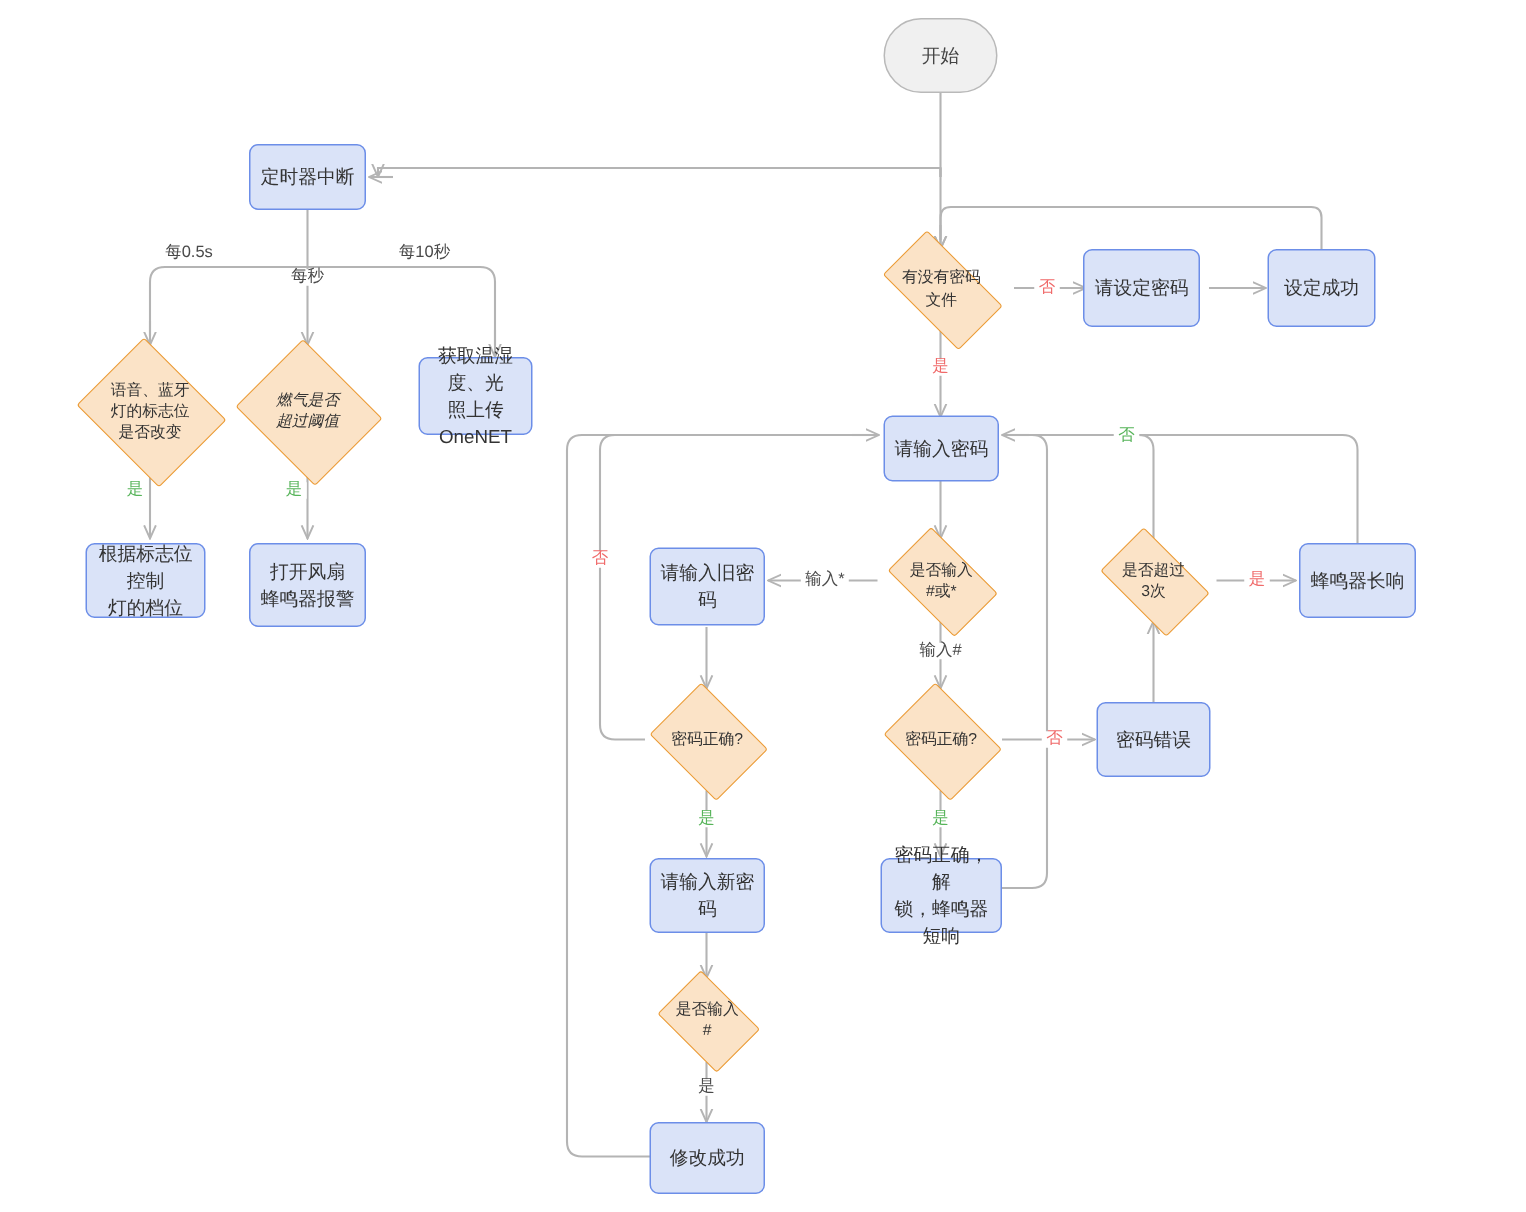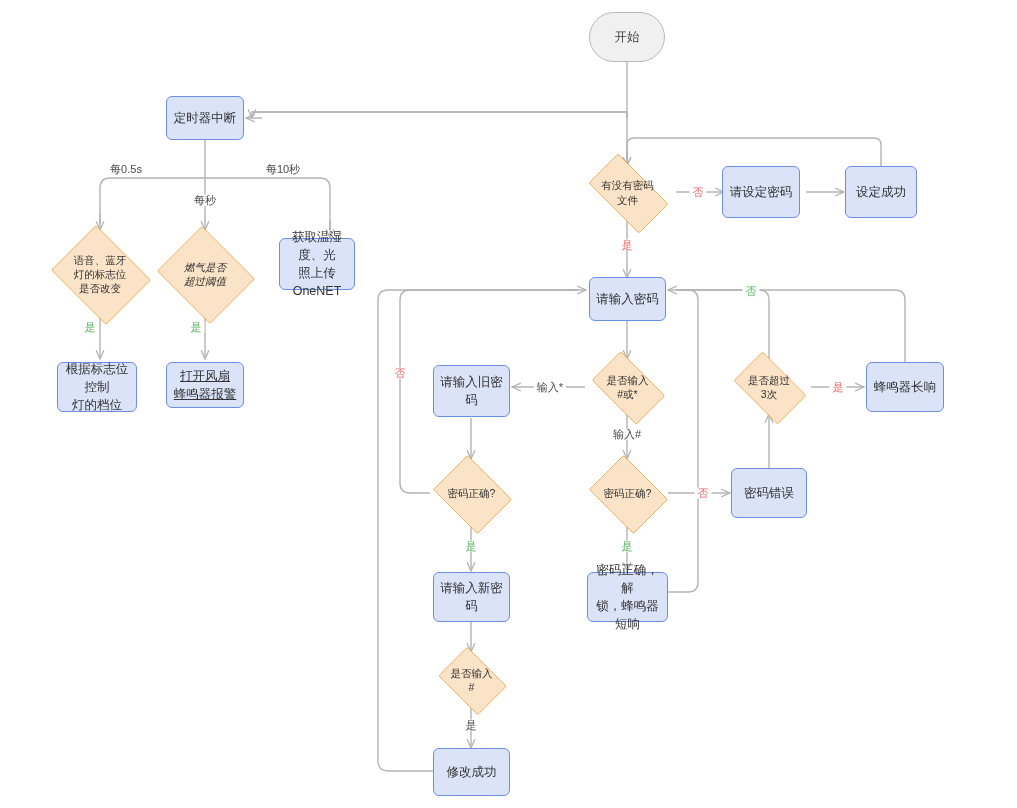--- a/index.html
+++ b/index.html
@@ -196,21 +196,21 @@
   <div class="node n-process" style="left:279px; top:238px; width:76px; height:52px;">
     <span class="node-label">获取温湿度、光
 照上传OneNET</span>
   </div>
 
   <div class="node n-process" style="left:57px; top:362px; width:80px; height:50px;">
     <span class="node-label">根据标志位控制
 灯的档位</span>
   </div>
 
-  <div class="node n-process" style="left:166px; top:362px; width:78px; height:46px;text-decoration:underline;">
+  <div class="node n-process" style="left:166px; top:362px; width:78px; height:56px;">
     <span class="node-label">打开风扇
 蜂鸣器报警</span>
   </div>
 
   <div class="node n-decision" style="left:578px; top:164px; width:99px; height:57px;">
     <span class="diamond-shape"></span>
     <span class="node-label">有没有密码
 文件</span>
   </div>
 
@@ -274,21 +274,21 @@
     <span class="node-label">是否超过
 3次</span>
   </div>
 
   <div class="node n-process" style="left:866px; top:362px; width:78px; height:50px;">
     <span class="node-label">蜂鸣器长响</span>
   </div>
 
   <span class="edge-label lbl-neutral" style="left:126px; top:169px;">每0.5s</span>
 
-  <span class="edge-label lbl-neutral" style="left:205px; top:200px;">每秒</span>
+  <span class="edge-label lbl-neutral" style="left:205px; top:185px;">每秒</span>
 
   <span class="edge-label lbl-neutral" style="left:283px; top:169px;">每10秒</span>
 
   <span class="edge-label lbl-yes" style="left:90px; top:327px;">是</span>
 
   <span class="edge-label lbl-yes" style="left:196px; top:327px;">是</span>
 
   <span class="edge-label lbl-no" style="left:698px; top:192px;">否</span>
 
   <span class="edge-label lbl-no" style="left:627px; top:245px;">是</span>

